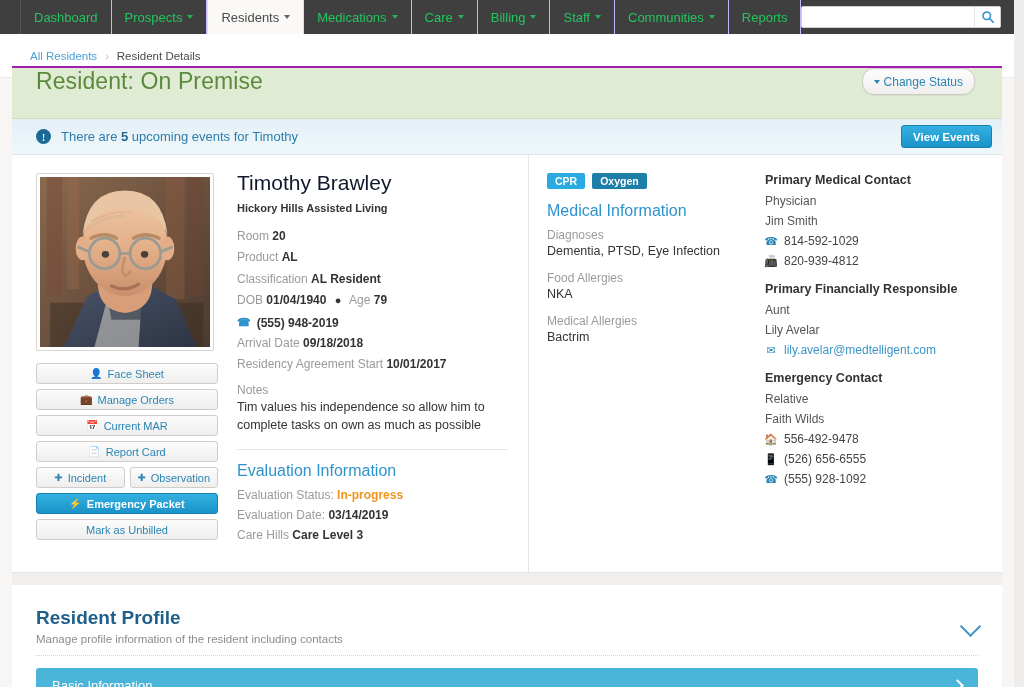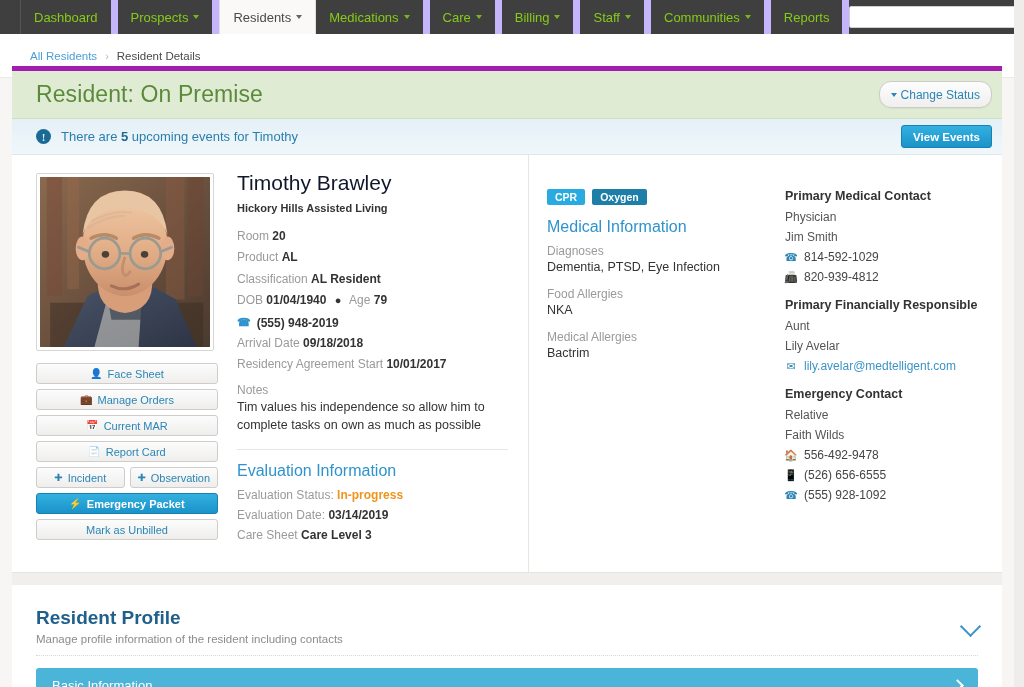--- a/index.html
+++ b/index.html
@@ -22,23 +22,23 @@
   .topnav {
     position: absolute; left: 0; top: 0;
     width: 1014px; height: 34px;
     background: #3f3f3f;
     display: flex; align-items: stretch;
   }
   .nav-items { display: flex; align-items: stretch; padding-left: 20px; }
   .nav-item {
     display: flex; align-items: center;
     padding: 0 13px;
-    color: #84cc16;
+    color: #22c55e;
     font-size: 13px;
-    border-right: 7px solid #c4b5fd;
+    border-right: 1px solid #c4b5fd;
     white-space: nowrap;
     cursor: pointer;
   }
   .nav-item:first-child { border-left: 1px solid #555; }
   .nav-item.active {
     background: #faf9f7;
     color: #4a4a4a;
     border-right: 1px solid #e2e0dc;
     border-left: 1px solid #e2e0dc;
   }
@@ -92,24 +92,24 @@
   }
   .crumb-link { color: #4b9fd5; font-size: 11.5px; cursor: pointer; }
   .crumb-sep { color: #b9b9b9; font-size: 11px; margin: 0 8px; }
   .crumb-current { color: #4a4a4a; font-size: 11.5px; }
 
   
   .status-banner {
     position: absolute; left: 12px; top: 66px;
     width: 990px; height: 53px;
     background: #dfecd3;
-    border-top: 5px solid #a21caf;
+    border-top: 2px solid #a21caf;
     border-bottom: 1px solid #cfe0bf;
-    display: flex; align-items: center;
-    padding: 0 10px 0 24px;
+    display: flex; align-items: flex-start;
+    padding: 0 27px 0 24px;
   }
   .status-title {
     flex: 1;
     color: #5c8a3c;
     font-size: 23px;
     font-weight: normal;
     letter-spacing: .1px;
   }
   .change-status-btn {
     display: flex; align-items: center; gap: 4px;
@@ -239,21 +239,21 @@
     font-size: 16px;
     margin: 0 0 8px 0;
     font-weight: normal;
   }
   .eval-row { font-size: 12px; color: #9a9a9a; margin-bottom: 6px; }
   .eval-row b { color: #333; }
   .eval-row .inprog { color: #f0941e; font-weight: bold; }
   .eval-row i { color: #555; }
 
   
-  .col-right { flex: 1; display: flex; padding: 34px 0 0 0; gap: 20px; }
+  .col-right { flex: 1; display: flex; padding: 18px 0 0 0; }
   .med-col { width: 228px; padding-left: 18px; }
   .badges { display: flex; gap: 7px; margin-bottom: 13px; }
   .badge {
     height: 16px; padding: 0 8px;
     display: flex; align-items: center;
     border-radius: 2px;
     color: #fff; font-size: 10.5px; font-weight: bold;
   }
   .badge.cpr { background: #29abe2; }
   .badge.oxy { background: #1d7ea8; }
@@ -551,21 +551,21 @@
 
       <div class="eval-row">
         <span>Evaluation Status:</span>
         <span class="inprog">In-progress</span>
       </div>
       <div class="eval-row">
         <span>Evaluation Date:</span>
         <b>03/14/2019</b>
       </div>
       <div class="eval-row">
-        <span>Care Sheet</span>
+        <span>Care Hills</span>
         <b>Care Level 3</b>
       </div>
     </div>
 
     <div class="col-right">
 
       <div class="med-col">
         <div class="badges" id="badges">
             <div class="badge cpr" style="background: rgb(41, 171, 226);">CPR</div>
             <div class="badge oxy" style="background: rgb(29, 126, 168);">Oxygen</div>

